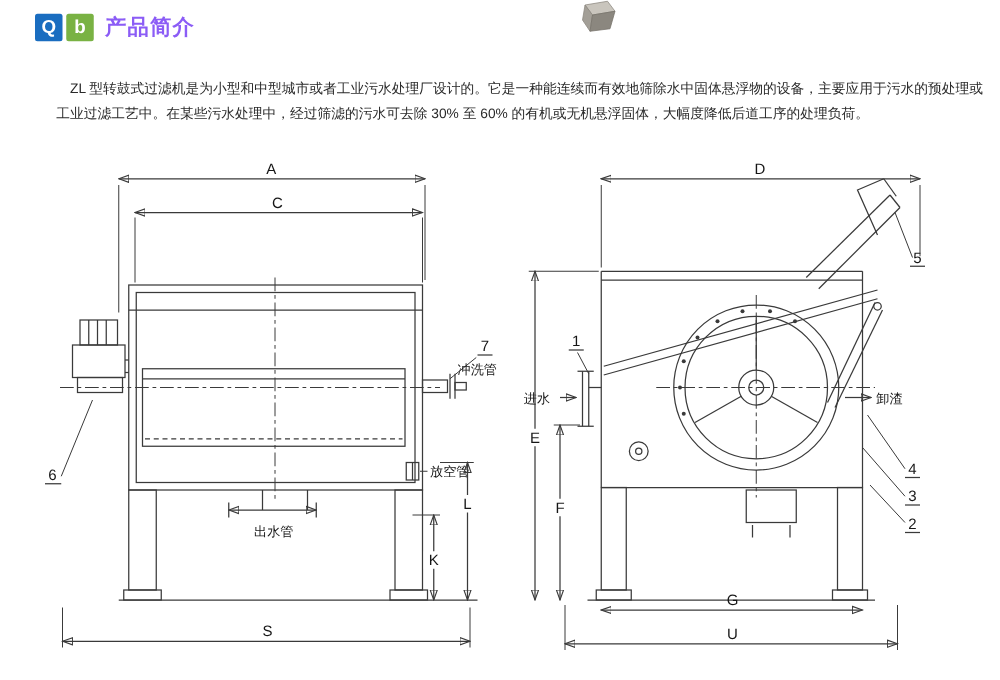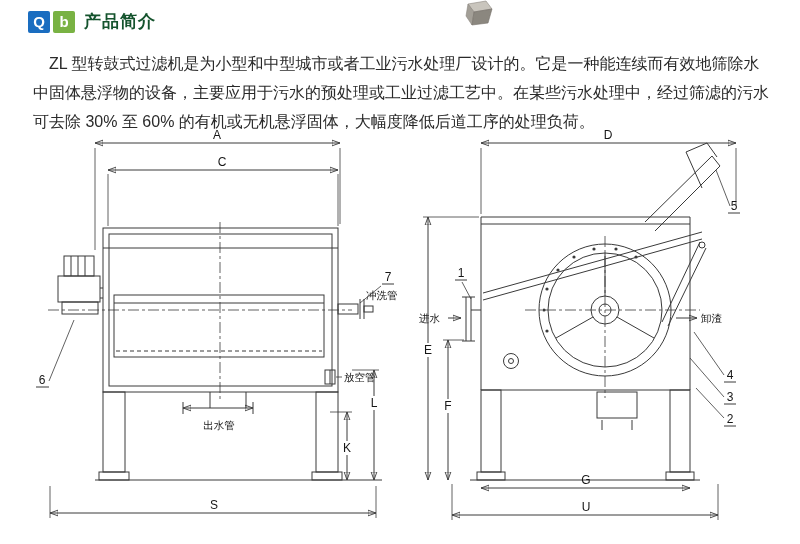--- a/index.html
+++ b/index.html
@@ -12,28 +12,28 @@
   }
   .page { position: relative; width: 800px; height: 544px; background: #fff; }
 
   .header { position: absolute; top: 10px; left: 28px; display: flex; align-items: center; }
   .badge {
     width: 22px; height: 22px; display: flex; align-items: center; justify-content: center;
     color: #fff; font-weight: bold; font-size: 15px; border-radius: 2px; margin-right: 3px;
   }
   .badge.q { background: #1a6dc0; }
   .badge.b { background: #79b243; }
-  .title { font-size: 17px; font-weight: bold; color: #14532d; margin-left: 6px; letter-spacing: 1px; }
+  .title { font-size: 17px; font-weight: bold; color: #8b5cf6; margin-left: 6px; letter-spacing: 1px; }
 
   .cube { position: absolute; left: 455px; top: 0; }
 
   .intro {
     position: absolute; top: 50px; left: 33px; width: 742px;
-    font-size: 16px; line-height: 1.8; color: #2a2a2a;
-    text-indent: 1em; margin: 0;
+    font-size: 11px; line-height: 1.8; color: #2a2a2a;
+    text-indent: 1em; margin: 12px;
   }
 
   .drawings { position: absolute; top: 0; left: 0; }
   .draw line, .draw rect, .draw circle, .draw polyline, .draw path {
     stroke: #3a3a3a; stroke-width: 1; fill: none; stroke-linecap: butt;
   }
   .draw .bg { fill: #ffffff; stroke: none; }
   .draw .dot { fill: #3a3a3a; stroke: none; }
   .draw text { fill: #161616; stroke: none; font-size: 12px; text-anchor: middle;
                font-family: "Liberation Sans", "DejaVu Sans", sans-serif; }

